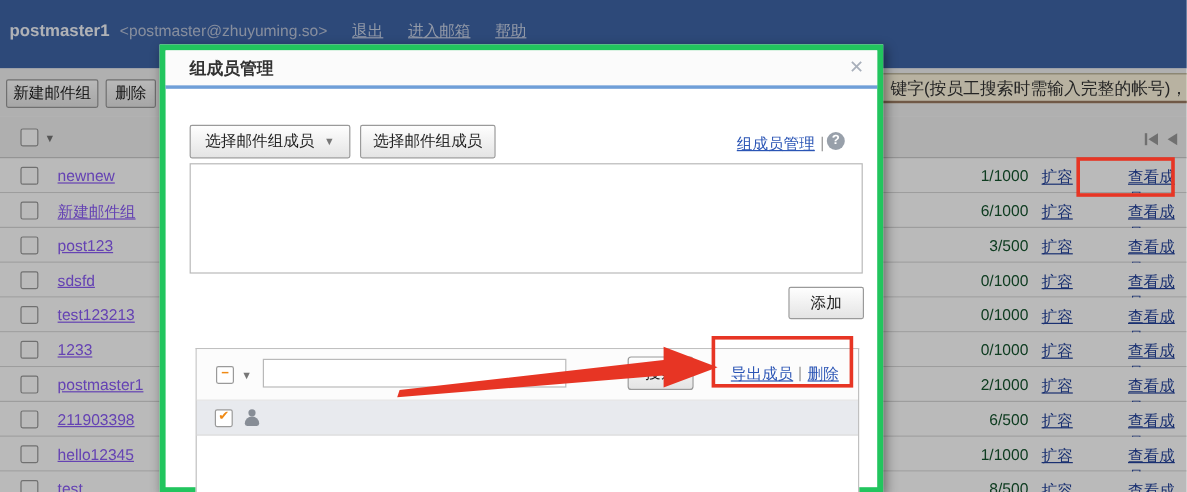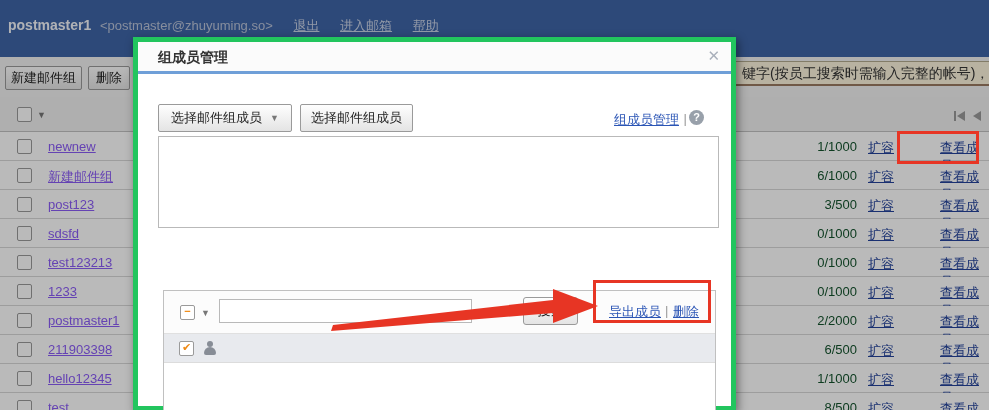--- a/index.html
+++ b/index.html
@@ -156,21 +156,21 @@
     <div class="brow">
       <span class="cb"></span>
       <a class="blink">1233</a>
       <span class="quota">0/1000</span>
       <a class="alink expand">扩容</a>
       <a class="alink view">查看成员</a>
     </div>
     <div class="brow">
       <span class="cb"></span>
       <a class="blink">postmaster1</a>
-      <span class="quota">2/2000</span>
+      <span class="quota">2/1000</span>
       <a class="alink expand">扩容</a>
       <a class="alink view">查看成员</a>
     </div>
     <div class="brow">
       <span class="cb"></span>
       <a class="blink">211903398</a>
       <span class="quota">6/500</span>
       <a class="alink expand">扩容</a>
       <a class="alink view">查看成员</a>
     </div>
@@ -202,20 +202,21 @@
     <div class="btn sel-btn">
       <span>选择邮件组成员</span>
         <i class="caret">▼</i>
     </div>
     <div class="btn imp-btn">选择邮件组成员</div>
     <a class="mlink clear-link">组成员管理</a>
     <span class="clear-sep">|</span>
     <i class="help">?</i>
 
     <textarea class="bigbox" style=""></textarea>
+    <div class="btn add-btn">添加</div>
 
     <div class="panel">
       <div class="srow">
         <span class="cb">
             <i class="glyph">−</i>
           </span>
         <i class="caret">▼</i>
         <input class="search-input" value="" style="">
         <div class="btn search-btn">搜索</div>
         <a class="mlink exp-link">导出成员</a>

